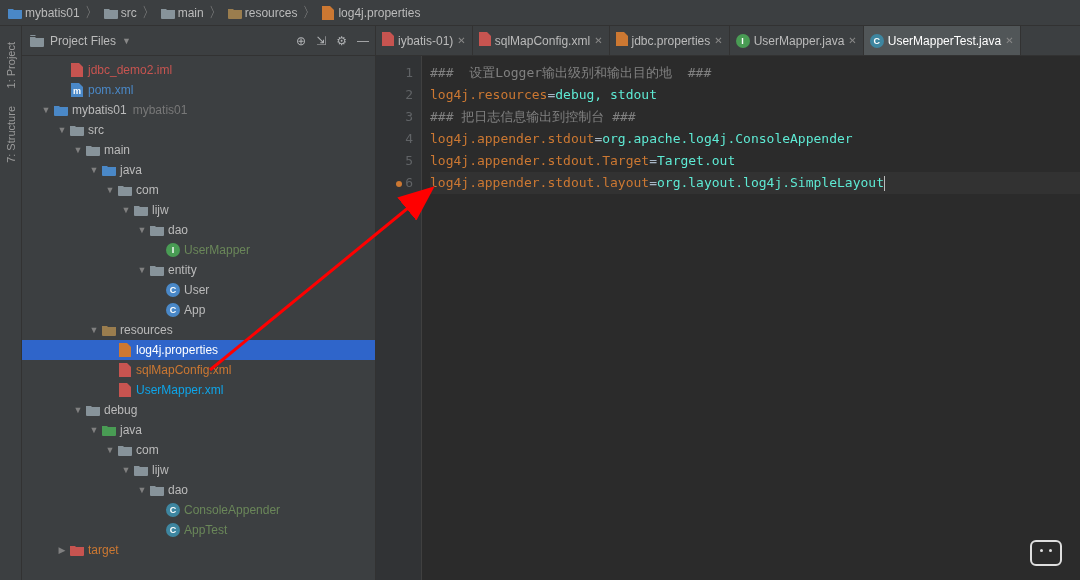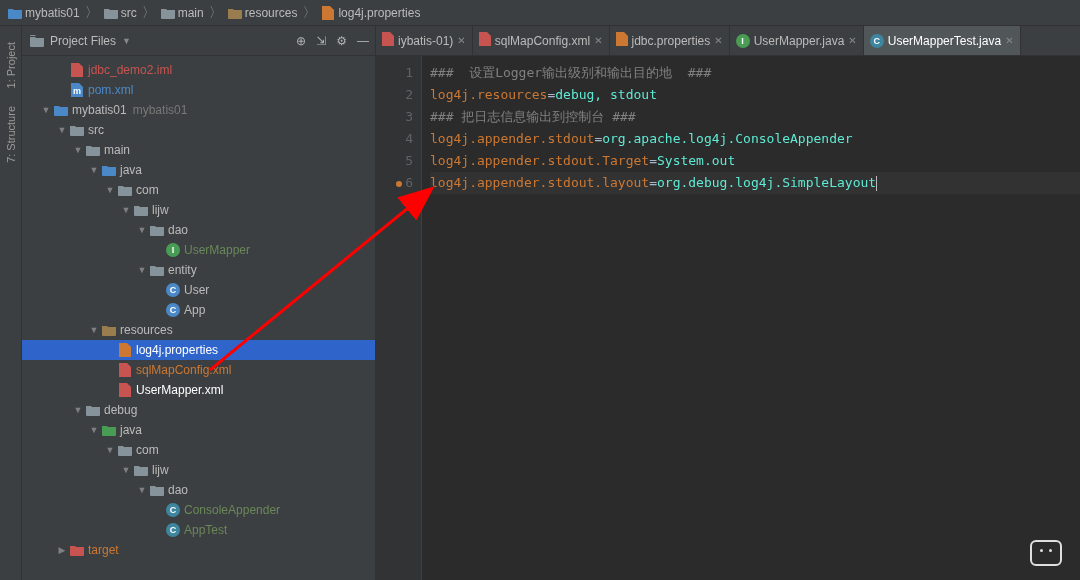--- a/index.html
+++ b/index.html
@@ -443,21 +443,21 @@
         </div>
         <div class="tree-row">
           <span class="indent" style="width:82px"></span>
           <span class="chevron"></span>
           <span class="node-icon">
             <svg class="file-svg" viewBox="0 0 12 14">
               <path fill="#c75450" d="M0 0h8l4 4v10H0z"></path>
               <text x="6" y="11" font-size="9" fill="#fff" text-anchor="middle" font-weight="bold"></text>
             </svg>
           </span>
-          <span class="node-label" style="color:#ffffff">UserMapper.xml</span>
+          <span class="node-label" style="color:#0ea5e9">UserMapper.xml</span>
         </div>
         <div class="tree-row">
           <span class="indent" style="width:50px"></span>
           <span class="chevron">▼</span>
           <span class="node-icon">
             <svg class="folder-svg" viewBox="0 0 14 12">
               <path fill="#87939a" d="M0 2h5l1 1h8v8a1 1 0 0 1-1 1H1a1 1 0 0 1-1-1z"></path>
             </svg>
           </span>
           <span class="node-label">debug</span>
@@ -577,22 +577,22 @@
           <div>5</div>
           <div><span class="modified-mark"></span>6</div>
           <div>7</div>
         </div>
       <div class="code" id="code">
           <div class="code-line"><span class="comment">###  设置Logger输出级别和输出目的地  ###</span></div>
           <div class="code-line"><span class="key">log4j.resources</span><span class="eq">=</span><span class="val">debug, stdout</span></div>
           <div class="code-line"><span class="val"></span></div>
           <div class="code-line"><span class="comment">### 把日志信息输出到控制台 ###</span></div>
           <div class="code-line"><span class="key">log4j.appender.stdout</span><span class="eq">=</span><span class="val">org.apache.log4j.ConsoleAppender</span></div>
-          <div class="code-line"><span class="key">log4j.appender.stdout.Target</span><span class="eq">=</span><span class="val">System.out</span></div>
-          <div class="code-line hl"><span class="key">log4j.appender.stdout.layout</span><span class="eq">=</span><span class="val">org.debug.log4j.SimpleLayout</span><span class="caret"></span></div>
+          <div class="code-line"><span class="key">log4j.appender.stdout.Target</span><span class="eq">=</span><span class="val">Target.out</span></div>
+          <div class="code-line hl"><span class="key">log4j.appender.stdout.layout</span><span class="eq">=</span><span class="val">org.layout.log4j.SimpleLayout</span><span class="caret"></span></div>
         </div>
     </div>
   </div>
 </div>
 
 <svg class="arrow-svg" width="260" height="200">
   <defs>
     <marker id="ah" markerWidth="12" markerHeight="10" refX="10" refY="5" orient="auto">
       <path d="M0,0 L12,5 L0,10 z" fill="#ff0000"></path>
     </marker>

